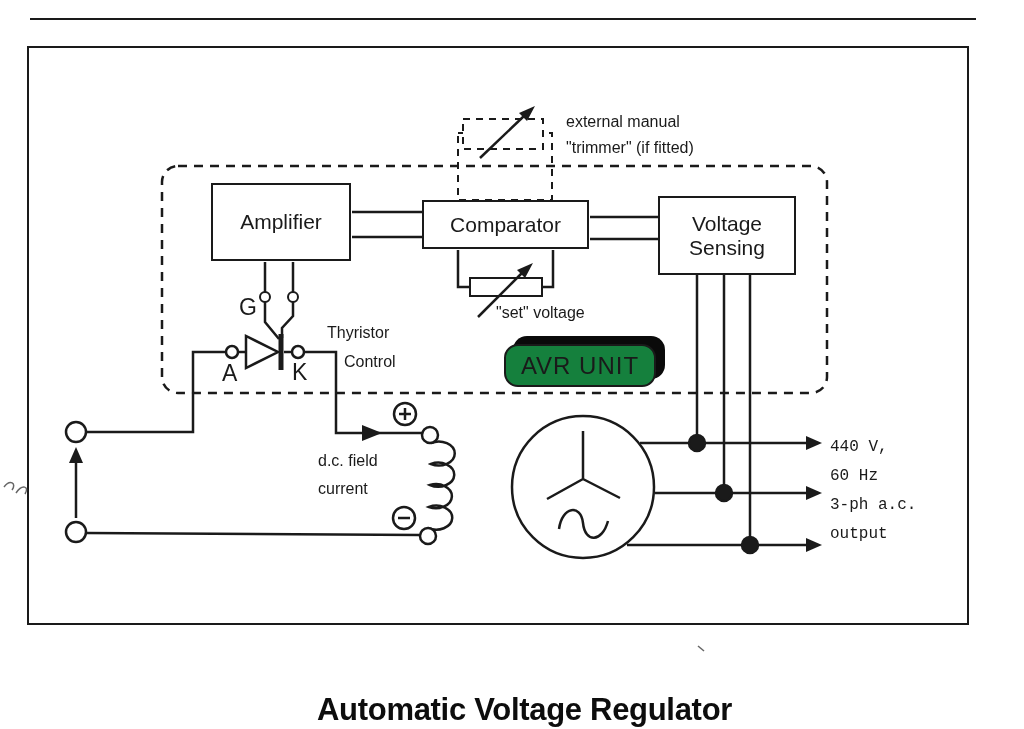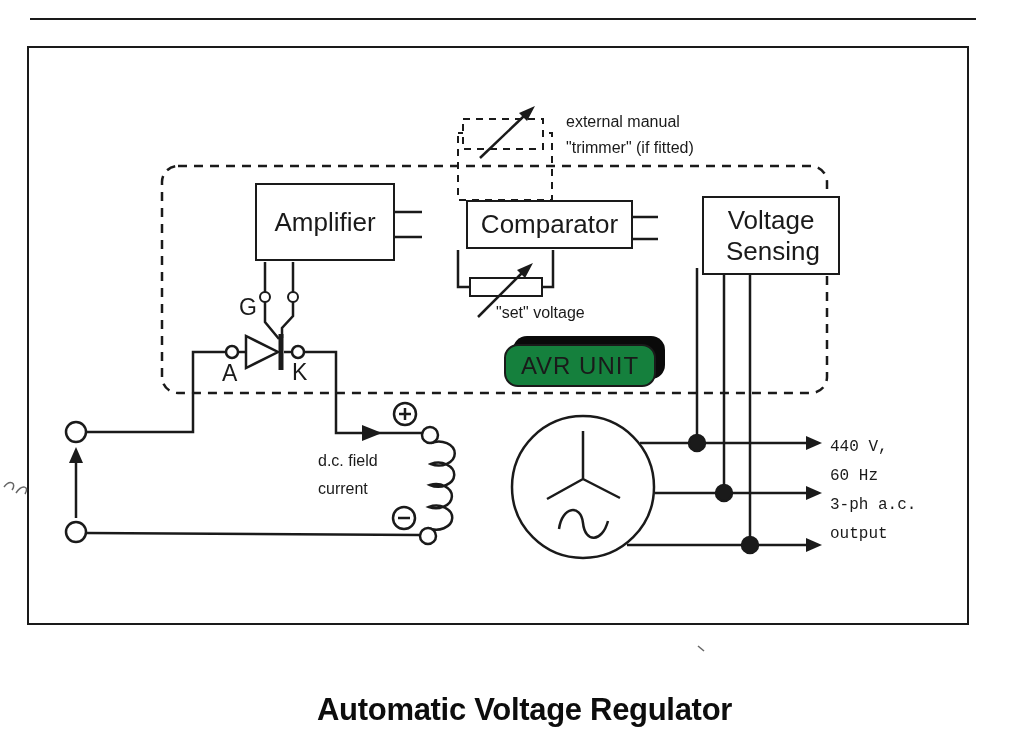--- a/index.html
+++ b/index.html
@@ -5,21 +5,21 @@
   html,body{margin:0;padding:0;background:#ffffff;}
   .stage{
     position:relative;width:1024px;height:729px;background:#ffffff;
     font-family:"Liberation Sans", sans-serif;color:#1a1a1a;overflow:hidden;
   }
   .abs{position:absolute;}
   .lbl{font-size:16px;line-height:28px;white-space:nowrap;color:#1a1a1a;}
   .box{
     position:absolute;border:2.5px solid #1a1a1a;background:#ffffff;
     display:flex;align-items:center;justify-content:center;text-align:center;
-    font-size:26px;color:#1a1a1a;margin-left:44px;
+    font-size:21px;color:#1a1a1a;
   }
   .page-line{position:absolute;left:30px;top:18px;width:946px;height:0;border-top:2.5px solid #1a1a1a;}
   .outer-box{position:absolute;left:27px;top:46px;width:938px;height:575px;border:2.5px solid #1a1a1a;background:transparent;}
   .avr-badge{
     position:absolute;left:504px;top:344px;width:148px;height:39px;
     border:2.5px solid #1a1a1a;border-radius:14px;background:#15803d;
     box-shadow:9px -8px 0 0 #0a0a0a;
     display:flex;align-items:center;justify-content:center;
     font-size:24px;letter-spacing:1px;color:#1a1a1a;
   }
@@ -166,20 +166,24 @@
     <span>AVR UNIT</span>
   </div>
 
   <div class="abs lbl" style="left:566px;top:109px;line-height:26px;">
     <div>external manual</div>
     <div>"trimmer" (if fitted)</div>
   </div>
 
   <div class="abs lbl" style="left:496px;top:299px;">"set" voltage</div>
 
+  <div class="abs lbl" style="left:327px;top:318px;line-height:29px;">
+    <div>Thyristor</div>
+    <div style="padding-left:17px;">Control</div>
+  </div>
 
   <div class="abs lbl termlabel" style="left:239px;top:293px;">G</div>
   <div class="abs lbl termlabel" style="left:222px;top:359px;">A</div>
   <div class="abs lbl termlabel" style="left:292px;top:358px;">K</div>
 
 
   <div class="abs lbl" style="left:318px;top:447px;width:100px;">
     <div>d.c. field</div>
     <div>current</div>
   </div>

